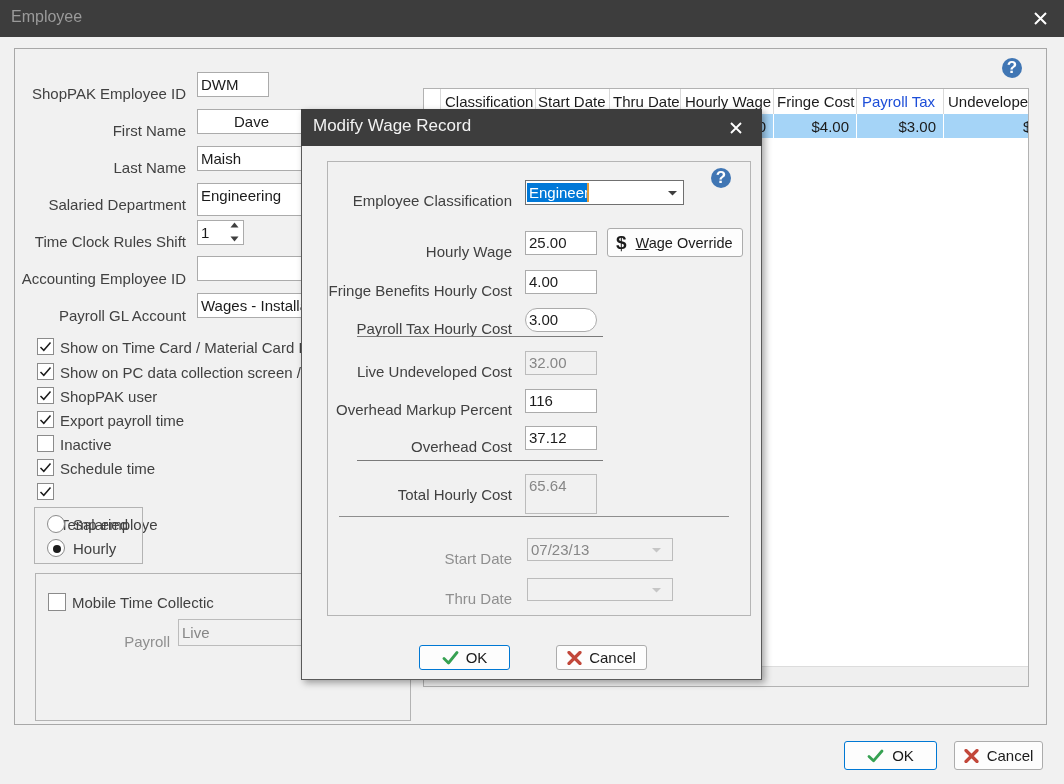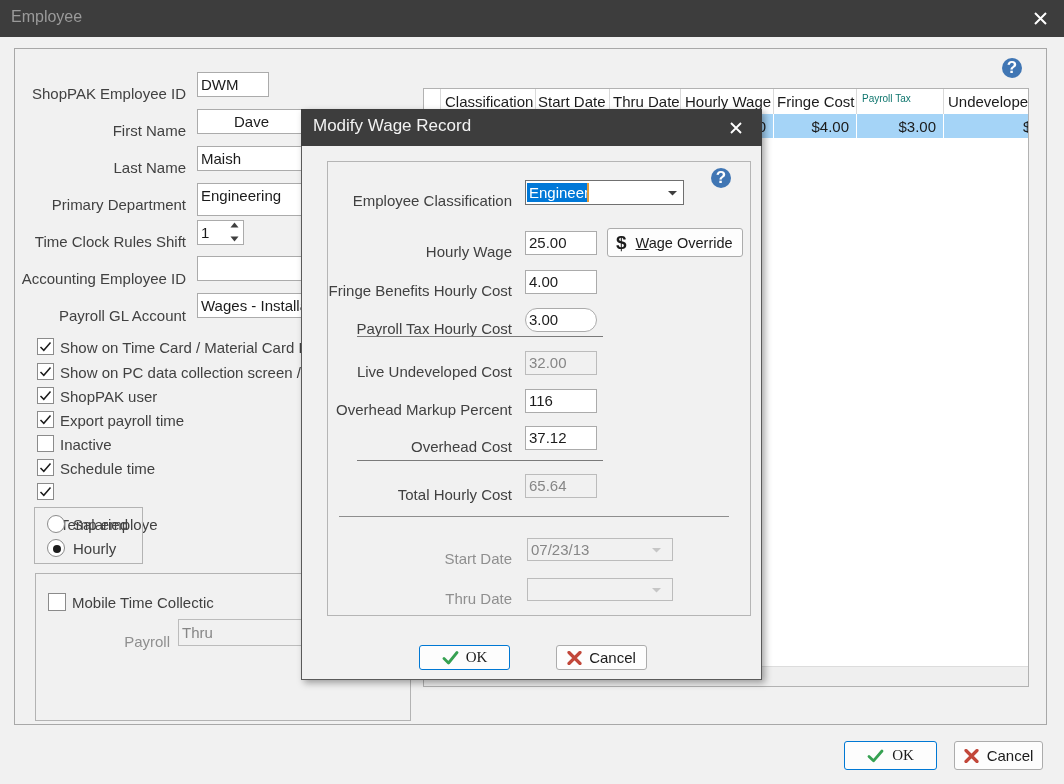--- a/index.html
+++ b/index.html
@@ -8,21 +8,21 @@
 .abs { position:absolute; }
 .lbl { position:absolute; font-size:15px; color:#414141; text-align:center; white-space:nowrap;margin-top:8px; }
 .inp { position:absolute; background:#fff; border:1px solid #ababab; font-size:15px; color:#1b1b1b; padding:0 3px; white-space:nowrap; overflow:hidden; }
 .inp.dis { background:#f1f1f1; border-color:#bcbcbc; color:#868686; }
 .cbx { position:absolute; width:17px; height:17px; background:#fff; border:1px solid #8b8b8b; }
 .cblbl { position:absolute; font-size:15px; color:#414141; white-space:nowrap; }
 .titlebar { position:absolute; left:0; top:0; width:1064px; height:37px; background:#3d3d3d; }
 .gline { position:absolute; background:#d9d9d9; }
 .sep { position:absolute; height:1px; background:#7a7a7a; }
 .btn { position:absolute; background:#fdfdfd; border:1px solid #acacac; border-radius:3px; display:flex; align-items:center; justify-content:center; font-size:15px; color:#1b1b1b; }
-.btn.focus { border-color:#0078d4;font-family:Liberation Serif, serif; }
+.btn.focus { border-color:#0078d4; }
 </style>
 </head>
 <body>
 
 <div class="titlebar">
   <div class="abs" style="left:11px; top:8px; font-size:16px; color:#9a9a9a;">Employee</div>
   <svg class="abs" style="left:1034px; top:12px;" width="13" height="13" viewBox="0 0 13 13">
     <path d="M1 1 L12 12 M12 1 L1 12" stroke="#ffffff" stroke-width="2"></path>
   </svg>
 </div>
@@ -36,21 +36,21 @@
 
 <div class="lbl" style="right:878px; top:77px;">ShopPAK Employee ID</div>
 <div class="inp" style="left:197px; top:72px; width:72px; height:25px; line-height:23px;">DWM</div>
 
 <div class="lbl" style="right:878px; top:114px;">First Name</div>
 <div class="inp" style="left:197px; top:109px; width:142px; height:25px; line-height:23px;padding-left:36px;">Dave</div>
 
 <div class="lbl" style="right:878px; top:151px;">Last Name</div>
 <div class="inp" style="left:197px; top:146px; width:142px; height:25px; line-height:23px;">Maish</div>
 
-<div class="lbl" style="right:878px; top:188px;">Primary Department</div>
+<div class="lbl" style="right:878px; top:188px;">Salaried Department</div>
 <div class="inp" style="left:197px; top:183px; width:142px; height:33px; line-height:23px;">Engineering</div>
 
 <div class="lbl" style="right:878px; top:225px;">Time Clock Rules Shift</div>
 <div class="inp" style="left:197px; top:220px; width:47px; height:25px; line-height:23px;">1</div>
 <svg class="abs" style="left:230px; top:222px;" width="9" height="20" viewBox="0 0 9 20">
   <path d="M4.5 0.5 L8.5 5.5 L0.5 5.5 Z" fill="#3f3f3f"></path>
   <path d="M4.5 19.5 L0.5 14.5 L8.5 14.5 Z" fill="#3f3f3f"></path>
 </svg>
 
 <div class="lbl" style="right:878px; top:262px;">Accounting Employee ID</div>
@@ -102,38 +102,38 @@
 <div class="abs" style="left:47px; top:515px; width:18px; height:18px; border:1px solid #8b8b8b; border-radius:50%; background:#fff;"></div>
 <div class="cblbl" style="left:73px; top:516px;">Salaried</div>
 <div class="abs" style="left:47px; top:539px; width:18px; height:18px; border:1px solid #8b8b8b; border-radius:50%; background:#fff;"></div>
 <div class="abs" style="left:53px; top:545px; width:8px; height:8px; border-radius:50%; background:#1c1c1c;"></div>
 <div class="cblbl" style="left:73px; top:540px;">Hourly</div>
 
 <div class="abs" style="left:35px; top:573px; width:376px; height:148px; border:1px solid #b3b3b3;"></div>
 <div class="cbx" style="left:48px; top:593px; width:18px; height:18px;"></div>
 <div class="cblbl" style="left:72px; top:594px;">Mobile Time Collectic</div>
 <div class="lbl" style="right:894px; top:625px; color:#8f8f8f;">Payroll</div>
-<div class="inp dis" style="left:178px; top:619px; width:146px; height:27px; line-height:25px;">Thru</div>
+<div class="inp dis" style="left:178px; top:619px; width:146px; height:27px; line-height:25px;">Live</div>
 
 <div class="abs" style="left:423px; top:88px; width:606px; height:599px; background:#fff; border:1px solid #b2b2b2; overflow:hidden;">
 
   <div class="gline" style="left:16px; top:0; width:1px; height:25px;"></div>
   <div class="gline" style="left:111px; top:0; width:1px; height:25px;"></div>
   <div class="gline" style="left:185px; top:0; width:1px; height:25px;"></div>
   <div class="gline" style="left:256px; top:0; width:1px; height:25px;"></div>
   <div class="gline" style="left:349px; top:0; width:1px; height:25px;"></div>
   <div class="gline" style="left:432px; top:0; width:1px; height:25px;"></div>
   <div class="gline" style="left:519px; top:0; width:1px; height:25px;"></div>
 
   <div class="abs" style="left:21px; top:4px; font-size:15px; color:#1b1b1b;">Classification</div>
   <div class="abs" style="left:114px; top:4px; font-size:15px; color:#1b1b1b;">Start Date</div>
   <div class="abs" style="left:189px; top:4px; font-size:15px; color:#1b1b1b;">Thru Date</div>
   <div class="abs" style="left:261px; top:4px; font-size:15px; color:#1b1b1b;">Hourly Wage</div>
   <div class="abs" style="left:353px; top:4px; font-size:15px; color:#1b1b1b;">Fringe Cost</div>
-  <div class="abs" style="left:438px; top:4px; font-size:10px; color:#0f766e;">Payroll Tax</div>
+  <div class="abs" style="left:438px; top:4px; font-size:15px; color:#1d4ed8;">Payroll Tax</div>
   <div class="abs" style="left:524px; top:4px; font-size:15px; color:#1b1b1b;">Undeveloped</div>
 
   <div class="abs" style="left:0; top:25px; width:606px; height:24px; background:#a5d4f7;"></div>
   <div class="abs" style="left:16px; top:25px; width:1px; height:24px; background:#fff;"></div>
   <div class="abs" style="left:111px; top:25px; width:1px; height:24px; background:#fff;"></div>
   <div class="abs" style="left:185px; top:25px; width:1px; height:24px; background:#fff;"></div>
   <div class="abs" style="left:256px; top:25px; width:1px; height:24px; background:#fff;"></div>
   <div class="abs" style="left:349px; top:25px; width:1px; height:24px; background:#fff;"></div>
   <div class="abs" style="left:432px; top:25px; width:1px; height:24px; background:#fff;"></div>
   <div class="abs" style="left:519px; top:25px; width:1px; height:24px; background:#fff;"></div>
@@ -202,21 +202,21 @@
 
   <div class="lbl" style="right:249px; top:283px;">Overhead Markup Percent</div>
   <div class="inp" style="left:223px; top:279px; width:72px; height:24px; line-height:22px;">116</div>
 
   <div class="lbl" style="right:249px; top:320px;">Overhead Cost</div>
   <div class="inp" style="left:223px; top:316px; width:72px; height:24px; line-height:22px;">37.12</div>
 
   <div class="sep" style="left:55px; top:350px; width:246px;"></div>
 
   <div class="lbl" style="right:249px; top:368px;">Total Hourly Cost</div>
-  <div class="inp dis" style="left:223px; top:364px; width:72px; height:24px; line-height:22px;">65.64</div>
+  <div class="inp dis" style="left:223px; top:364px; width:72px; height:40px; line-height:22px;">65.64</div>
 
   <div class="sep" style="left:37px; top:406px; width:390px; background:#8e8e8e;"></div>
 
   <div class="lbl" style="right:249px; top:432px; color:#8f8f8f;">Start Date</div>
   <div class="inp dis" style="left:225px; top:428px; width:146px; height:23px; line-height:21px;">07/23/13</div>
   <svg class="abs" style="left:350px; top:438px;" width="9" height="4.5" viewBox="0 0 9 4.5">
       <path d="M0 0 L9 0 L4.5 4.5 Z" fill="#c6c6c6"></path>
     </svg>
 
   <div class="lbl" style="right:249px; top:472px; color:#8f8f8f;">Thru Date</div>

